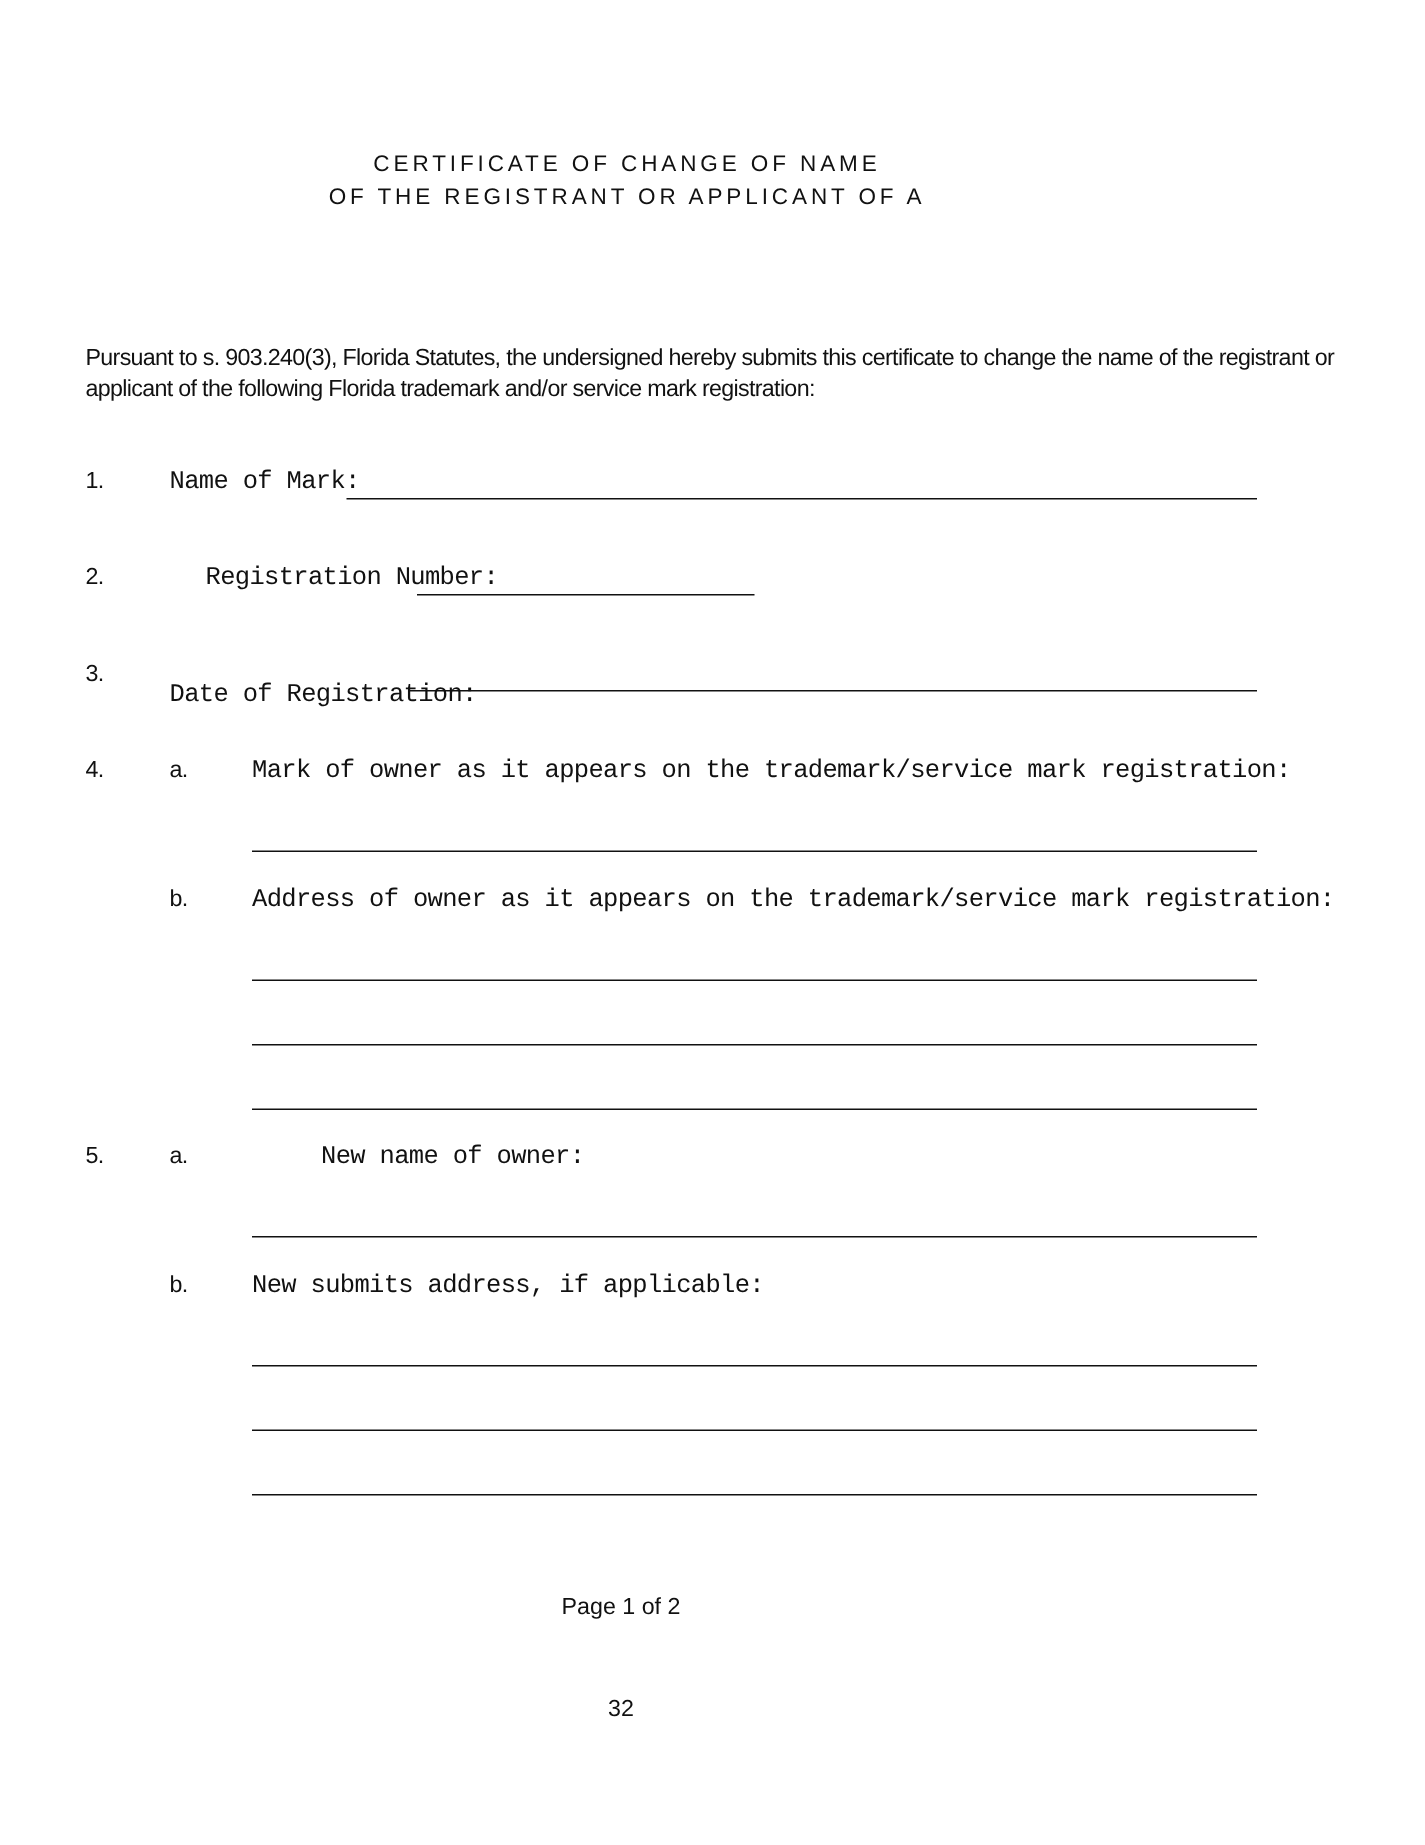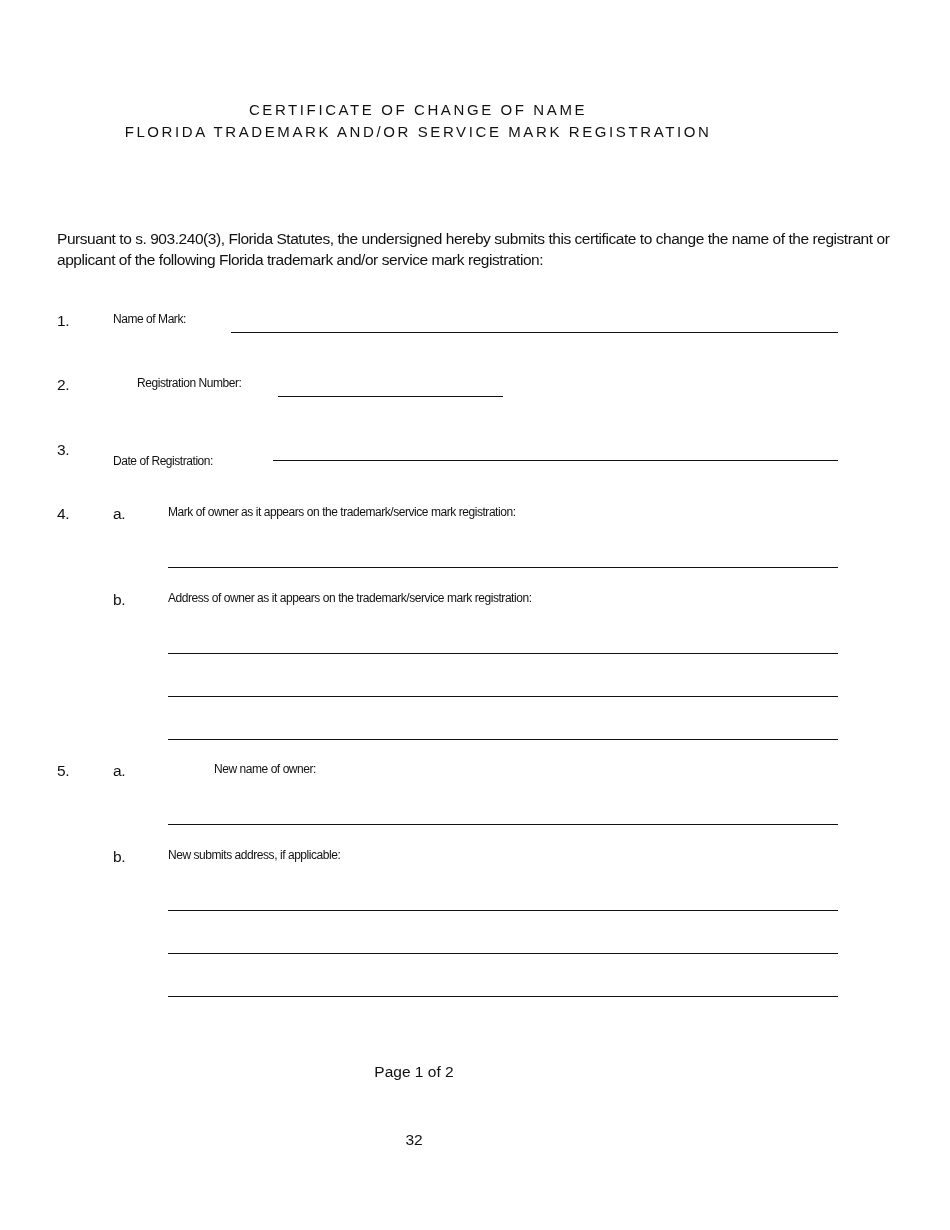--- a/index.html
+++ b/index.html
@@ -1,30 +1,30 @@
 <!DOCTYPE html>
 <html><head>
   <meta charset="utf-8">
   <style>
     html, body { margin: 0; padding: 0; background: #ffffff; }
     body { width: 950px; height: 1230px; position: relative; overflow: hidden; color: #111; font-family: "Liberation Sans", sans-serif; }
     .title { position: absolute; left: 0; width: 836px; text-align: center; font-size: 15px; letter-spacing: 2.6px; top: 99px; line-height: 22px; }
     .intro { position: absolute; left: 57px; top: 228px; width: 840px; font-size: 15.5px; line-height: 21px; letter-spacing: -0.45px; }
     .num { position: absolute; left: 57px; font-size: 15.5px; letter-spacing: -0.4px; }
     .sub { position: absolute; left: 113px; font-size: 15.5px; letter-spacing: -0.4px; }
-    .label { position: absolute; font-size: 12px; letter-spacing: -0.45px; white-space: nowrap; }
+    .label { position: absolute; font-size: 17px; letter-spacing: -0.45px; white-space: nowrap; font-family: Liberation Mono, monospace; }
     .line { position: absolute; height: 0; border-top: 1px solid #111; }
     .footer { position: absolute; left: 0; width: 828px; text-align: center; font-size: 15.5px; }
   </style>
 </head>
 <body>
 
 <div class="title">
   <div>CERTIFICATE OF CHANGE OF NAME</div>
-  <div>FLORIDA TRADEMARK AND/OR SERVICE MARK REGISTRATION</div>
+  <div>OF THE REGISTRANT OR APPLICANT OF A</div>
 </div>
 
 <div class="intro">Pursuant to s. 903.240(3), Florida Statutes, the undersigned hereby submits this certificate to change the name of the registrant or applicant of the following Florida trademark and/or service mark registration:</div>
 
 <div class="num" style="top:312px;">1.</div>
 <div class="label" style="left:113px; top:312px;">Name of Mark:</div>
 <div class="line" style="left:231px; width:607px; top:332px;"></div>
 
 <div class="num" style="top:376px;">2.</div>
 <div class="label" style="left:113px; top:376px;margin-left:24px;">Registration Number:</div>

